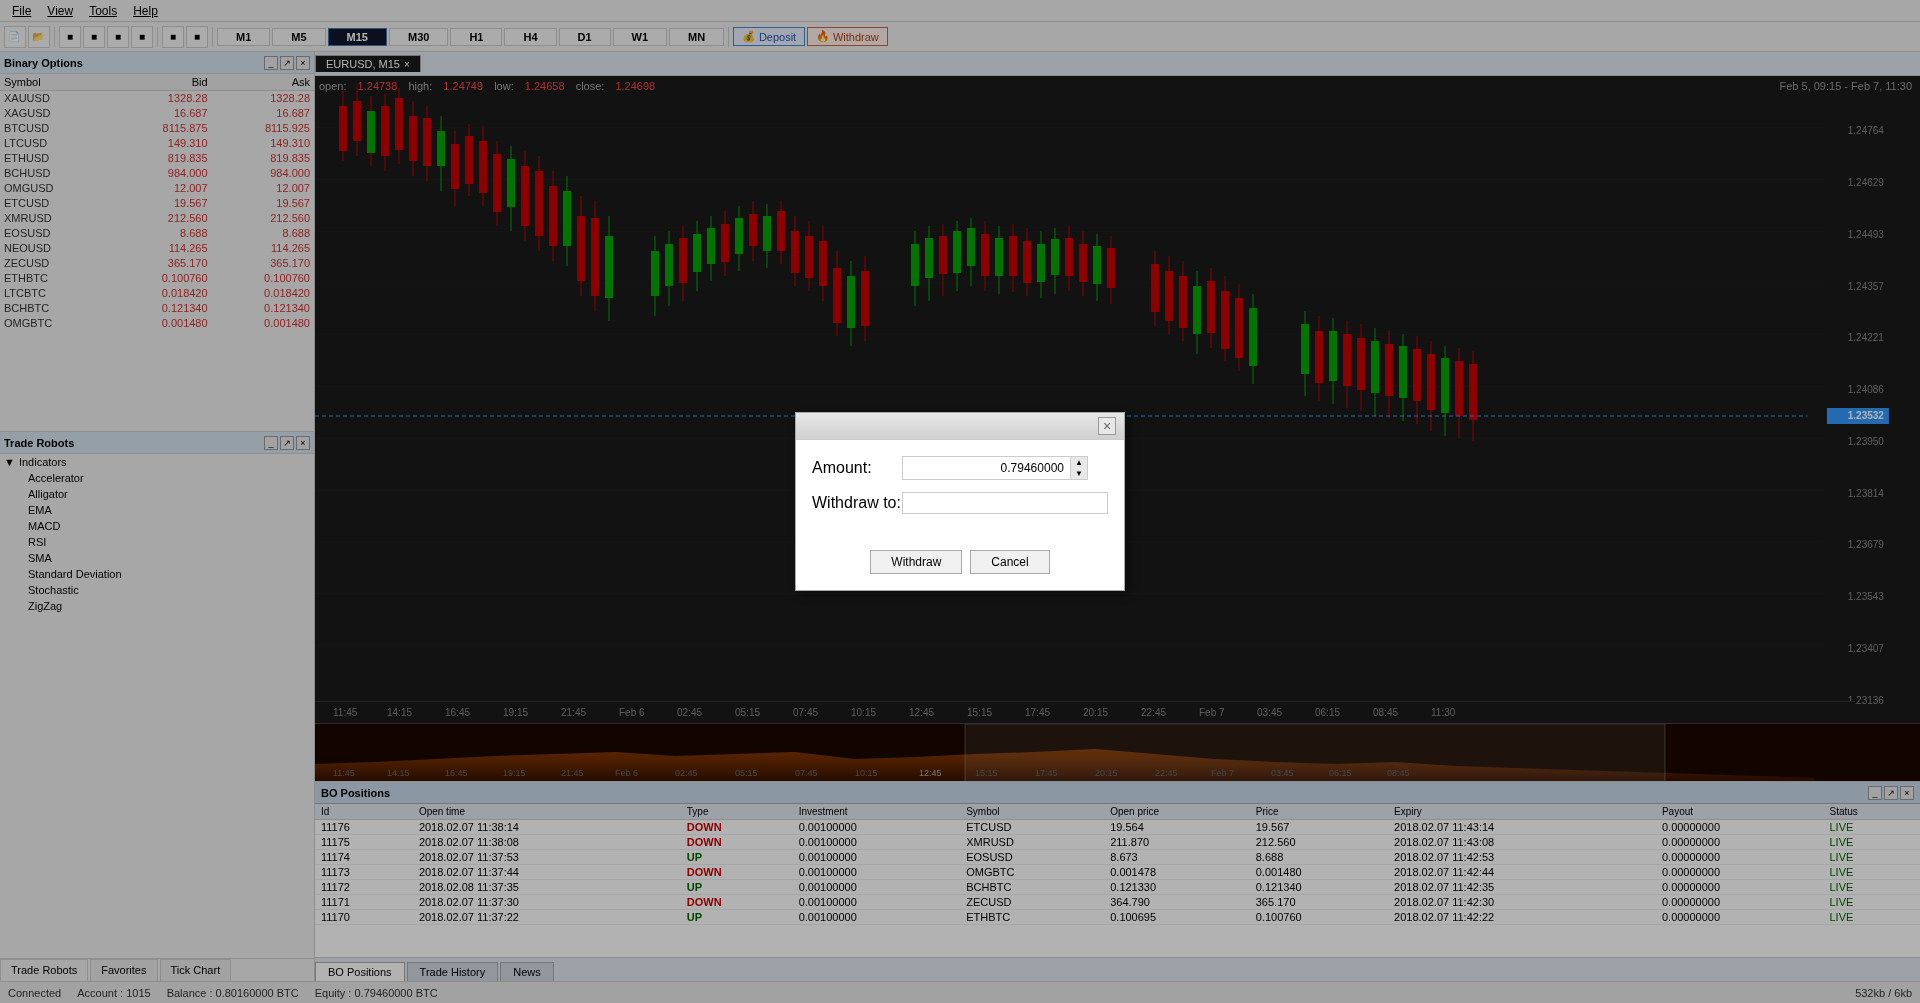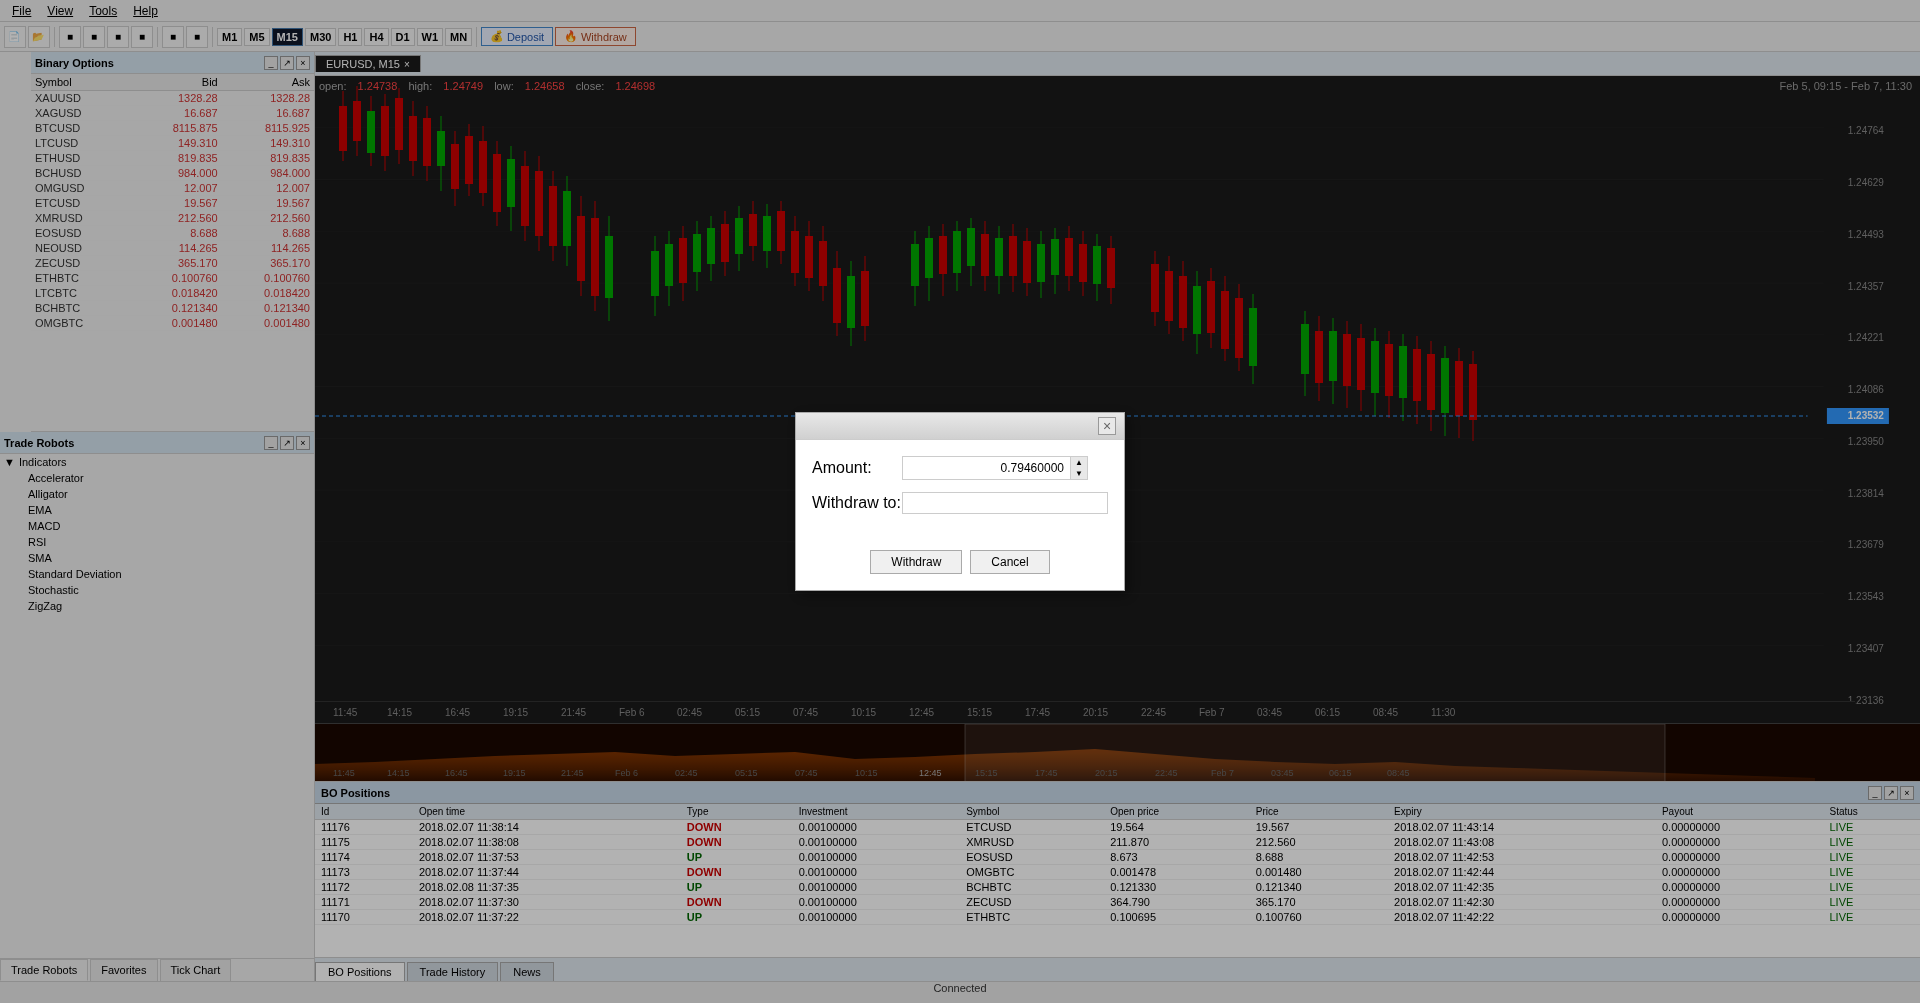--- a/index.html
+++ b/index.html
@@ -6,33 +6,33 @@
     body { font-family: 'Segoe UI', Tahoma, Geneva, Verdana, sans-serif; font-size: 12px; background: #f0f0f0; overflow: hidden; width: 1920px; height: 1003px; }
     
     
     #menu-bar { display: flex; align-items: center; background: #f0f0f0; height: 22px; border-bottom: 1px solid #ccc; padding: 0 4px; }
     #menu-bar span { padding: 0 8px; cursor: pointer; font-size: 12px; text-decoration: underline; }
     
     
     #toolbar { display: flex; align-items: center; background: #f0f0f0; height: 30px; border-bottom: 1px solid #ccc; padding: 0 4px; gap: 2px; }
     .toolbar-btn { width: 22px; height: 22px; border: 1px solid #ccc; background: #f5f5f5; cursor: pointer; font-size: 10px; display: flex; align-items: center; justify-content: center; }
     .toolbar-separator { width: 1px; height: 20px; background: #ccc; margin: 0 2px; }
-    .timeframe-btn { padding: 2px 4px; border: 1px solid #ccc; background: #f5f5f5; cursor: pointer; font-size: 11px; font-weight: bold; text-align: center; }
+    .timeframe-btn { padding: 2px 18px; border: 1px solid #ccc; background: #f5f5f5; cursor: pointer; font-size: 11px; font-weight: bold; text-align: center; }
     .timeframe-btn.active { background: #0f172a; color: white; border-color: #4477aa; }
     .deposit-btn { display: flex; align-items: center; gap: 3px; padding: 2px 8px; border: 1px solid #4488cc; background: #e8f0ff; cursor: pointer; font-size: 11px; color: #2255aa; }
     .withdraw-btn { display: flex; align-items: center; gap: 3px; padding: 2px 8px; border: 1px solid #cc6644; background: #fff0e8; cursor: pointer; font-size: 11px; color: #aa4422; }
     
     
     #main-layout { display: flex; width: 1920px; height: calc(1003px - 52px - 22px); }
     
     
     #left-panel { width: 315px; display: flex; flex-direction: column; background: #f0f0f0; border-right: 1px solid #ccc; }
     
     
-    #binary-options { flex: 1; border-bottom: 1px solid #ccc; display: flex; flex-direction: column; max-height: 380px; margin-left: 31px; }
+    #binary-options { flex: 1; border-bottom: 1px solid #ccc; display: flex; flex-direction: column; max-height: 380px; }
     .panel-header { display: flex; align-items: center; justify-content: space-between; background: #d4e4f0; padding: 2px 4px; border-bottom: 1px solid #ccc; height: 22px; }
     .panel-title { font-size: 11px; font-weight: bold; }
     .panel-controls { display: flex; gap: 2px; }
     .panel-control-btn { width: 14px; height: 14px; border: 1px solid #999; background: #e8e8e8; cursor: pointer; font-size: 9px; display: flex; align-items: center; justify-content: center; }
     
     .bo-table { width: 100%; border-collapse: collapse; font-size: 11px; }
     .bo-table th { background: #e8e8e8; border-bottom: 1px solid #ccc; padding: 2px 4px; text-align: left; font-weight: normal; }
     .bo-table th:nth-child(2), .bo-table th:nth-child(3) { text-align: right; }
     .bo-table td { padding: 1px 4px; border-bottom: 1px solid #eee; }
     .bo-table td:nth-child(2), .bo-table td:nth-child(3) { text-align: right; }
@@ -90,21 +90,21 @@
     .type-up { color: #006600; font-weight: bold; }
     .status-live { color: #006600; }
     .pos-scroll { overflow-y: auto; flex: 1; }
     
     
     #bottom-tabs { display: flex; background: #e0e8f0; border-top: 1px solid #ccc; height: 24px; align-items: flex-end; }
     .bottom-tab { padding: 3px 12px; border: 1px solid #aaa; border-bottom: none; background: #d0d8e0; cursor: pointer; font-size: 11px; margin-right: 2px; }
     .bottom-tab.active { background: white; }
     
     
-    #status-bar { display: flex; align-items: center; background: #e8e8e8; border-top: 1px solid #ccc; height: 22px; padding: 0 8px; gap: 16px; font-size: 11px; flex-direction: column; }
+    #status-bar { display: flex; align-items: center; background: #e8e8e8; border-top: 1px solid #ccc; height: 22px; padding: 0 8px; gap: 16px; font-size: 11px; }
     .status-item { color: #333; }
     #status-right { margin-left: auto; }
     
     
     #modal-overlay { position: fixed; top: 0; left: 0; width: 100%; height: 100%; background: rgba(0,0,0,0.3); z-index: 1000; display: flex; align-items: center; justify-content: center; }
     #withdraw-dialog { background: white; border: 1px solid #aaa; box-shadow: 4px 4px 12px rgba(0,0,0,0.4); width: 330px; }
     .dialog-header { background: linear-gradient(#e8e8e8, #d0d0d0); padding: 4px 8px; border-bottom: 1px solid #ccc; display: flex; align-items: center; justify-content: flex-end; }
     .dialog-close { cursor: pointer; font-size: 14px; color: #666; border: 1px solid #999; background: #e8e8e8; width: 18px; height: 18px; display: flex; align-items: center; justify-content: center; }
     .dialog-body { padding: 16px; }
     .dialog-row { display: flex; align-items: center; margin-bottom: 12px; }

